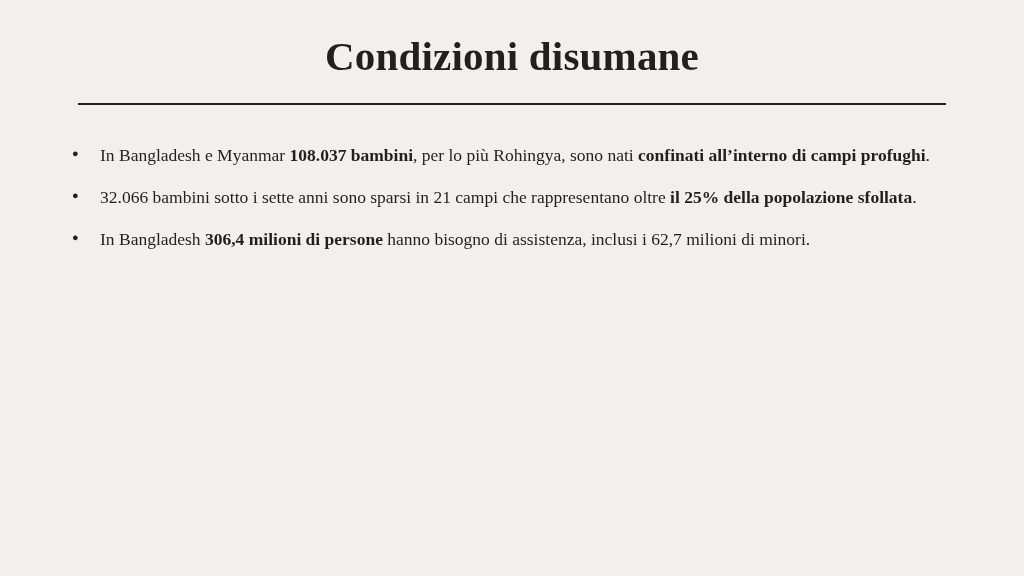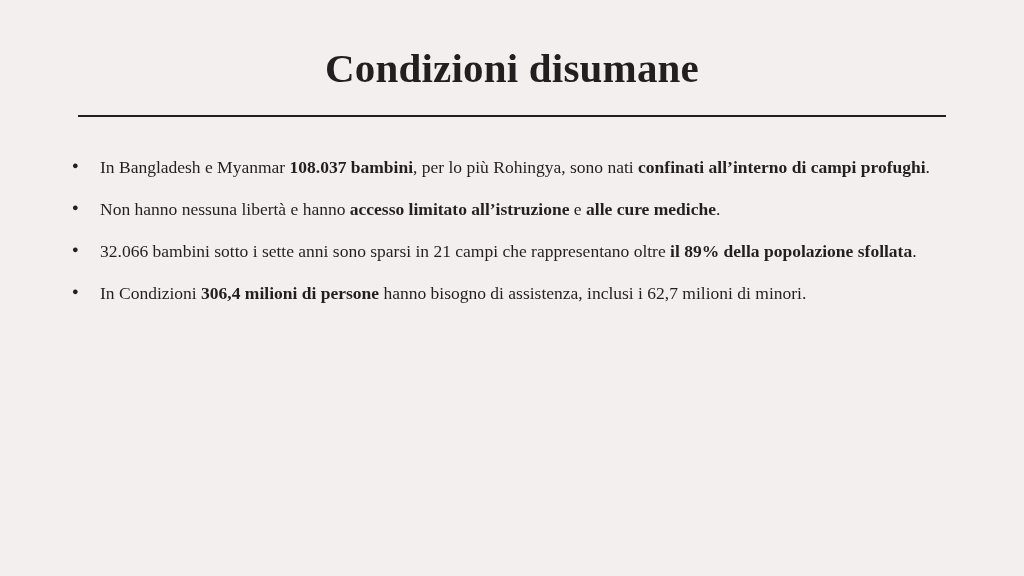--- a/index.html
+++ b/index.html
@@ -19,21 +19,21 @@
     width: 1024px;
     height: 576px;
     box-sizing: border-box;
   }
   .title {
     text-align: center;
     font-size: 41px;
     font-weight: 700;
     letter-spacing: 0.2px;
     color: #231f20;
-    padding-top: 46px;
+    padding-top: 34px;
     line-height: 1.1;
   }
   .title-rule {
     width: 868px;
     height: 2px;
     background: #231f20;
     margin: 24px auto 0 auto;
   }
   .bullets {
     margin: 38px 0 0 0;
@@ -61,17 +61,16 @@
   .i { font-style: italic; }
 </style>
 </head>
 <body>
 
 <div class="slide">
   <div class="title">Condizioni disumane</div>
   <div class="title-rule"></div>
   <ul class="bullets">
       <li class="bullet"><span>In Bangladesh e Myanmar </span><span class="b">108.037 bambini</span><span>, per lo più Rohingya, sono nati </span><span class="b">confinati all’interno di campi profughi</span><span>.</span></li>
-      <li class="bullet"><span>Non hanno nessuna libertà e hanno </span><span class="b">accesso limitato all’istruzione</span><span> e </span><span class="b">alle cure mediche</span><span>.</span></li>
-      <li class="bullet"><span>32.066 bambini sotto i sette anni sono sparsi in 21 campi che rappresentano oltre </span><span class="b">il 89%  della popolazione sfollata</span><span>.</span></li>
-      <li class="bullet"><span>In Condizioni </span><span class="b">306,4 milioni di persone</span><span> hanno bisogno di assistenza, inclusi i 62,7 milioni di minori.</span></li>
+      <li class="bullet"><span>32.066 bambini sotto i sette anni sono sparsi in 21 campi che rappresentano oltre </span><span class="b">il 25%  della popolazione sfollata</span><span>.</span></li>
+      <li class="bullet"><span>In Bangladesh </span><span class="b">306,4 milioni di persone</span><span> hanno bisogno di assistenza, inclusi i 62,7 milioni di minori.</span></li>
     </ul>
 </div>
 
 </body></html>

